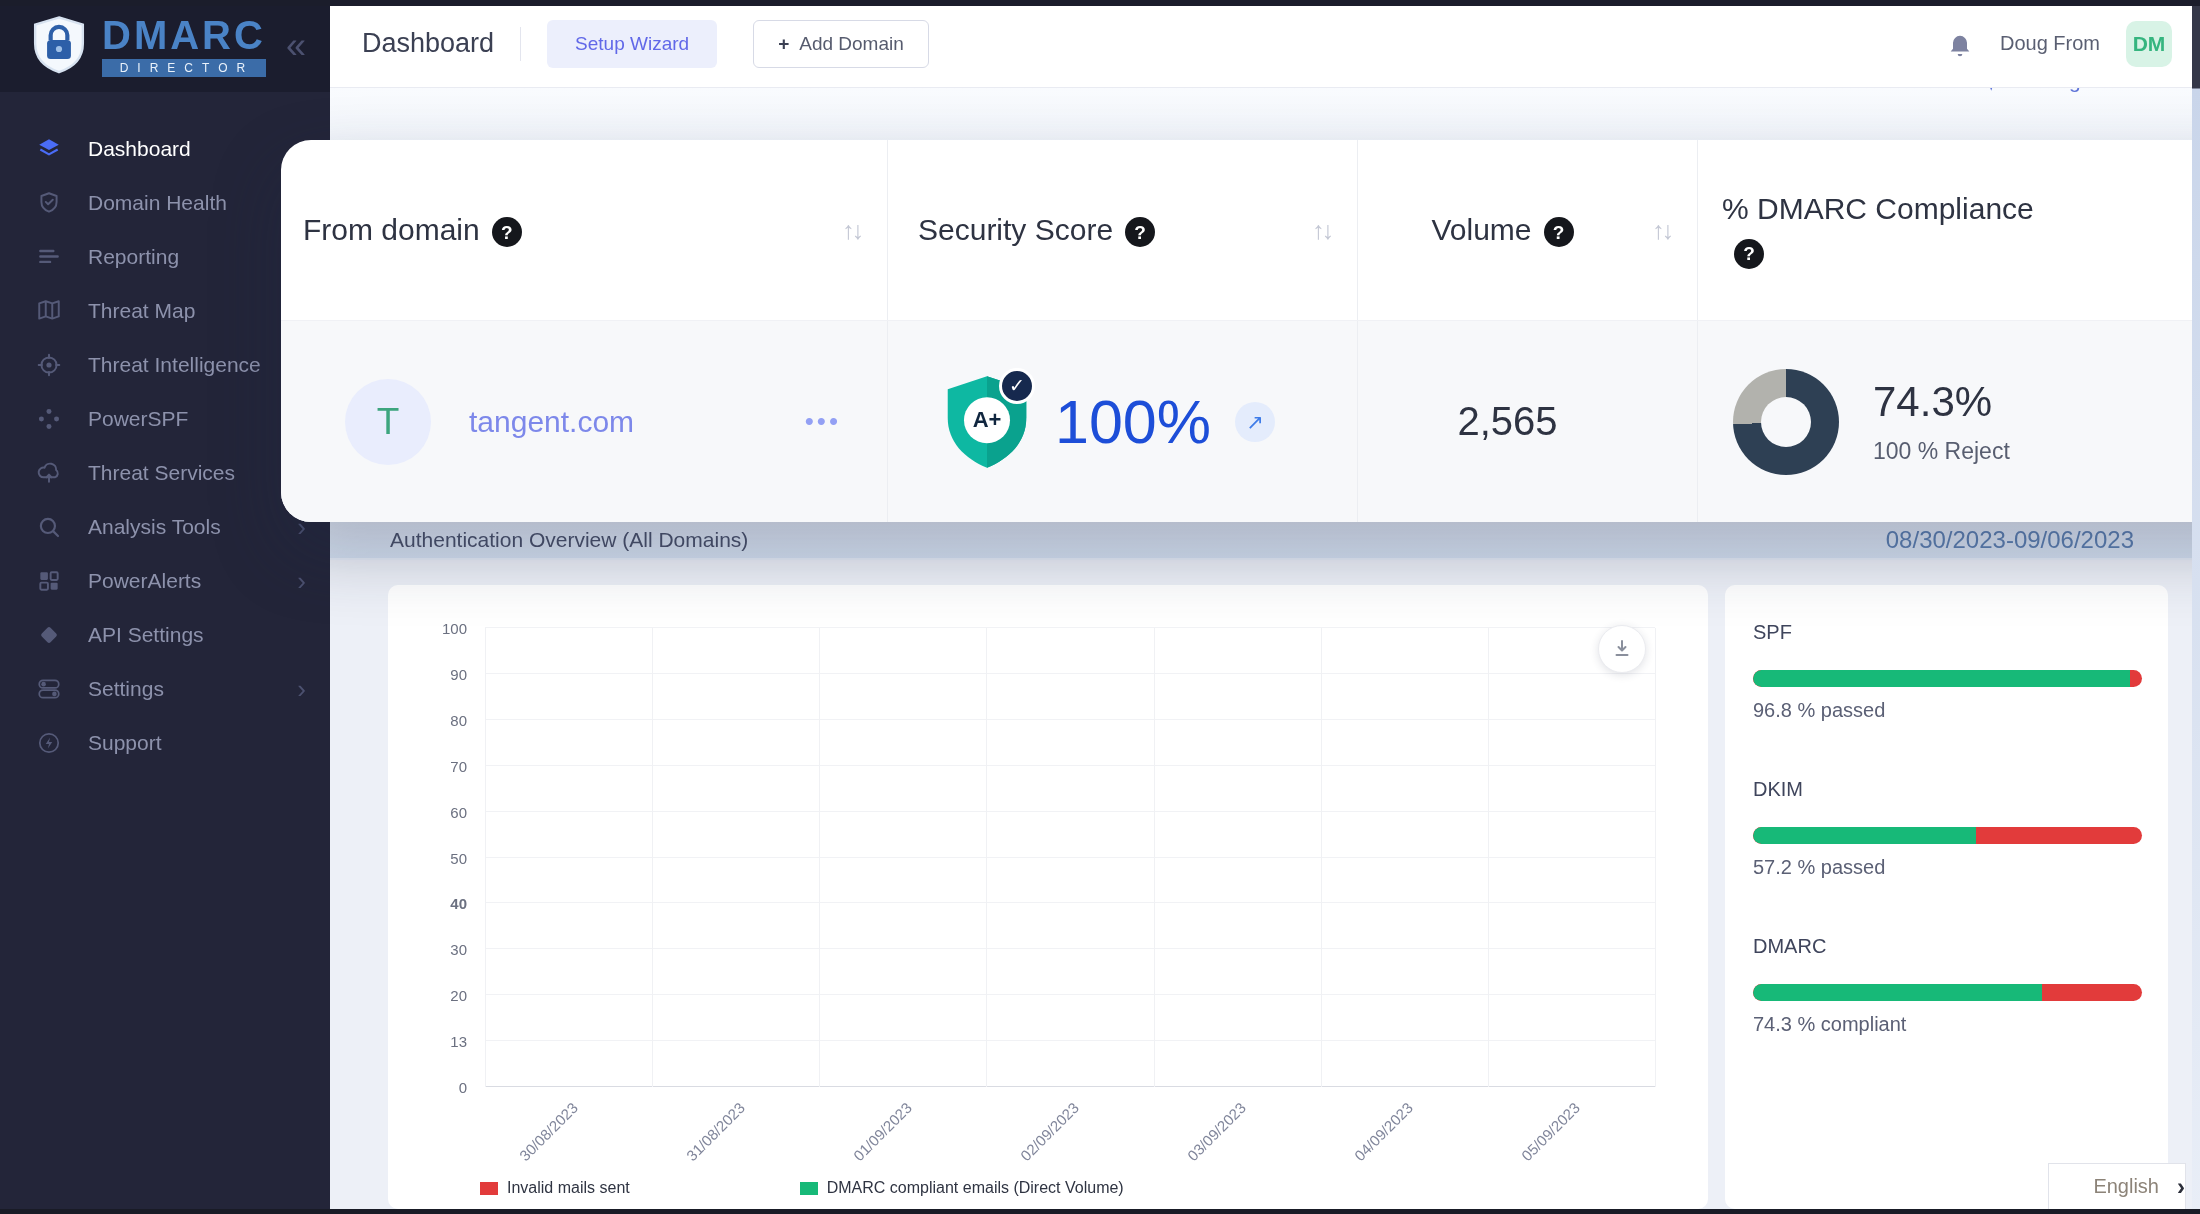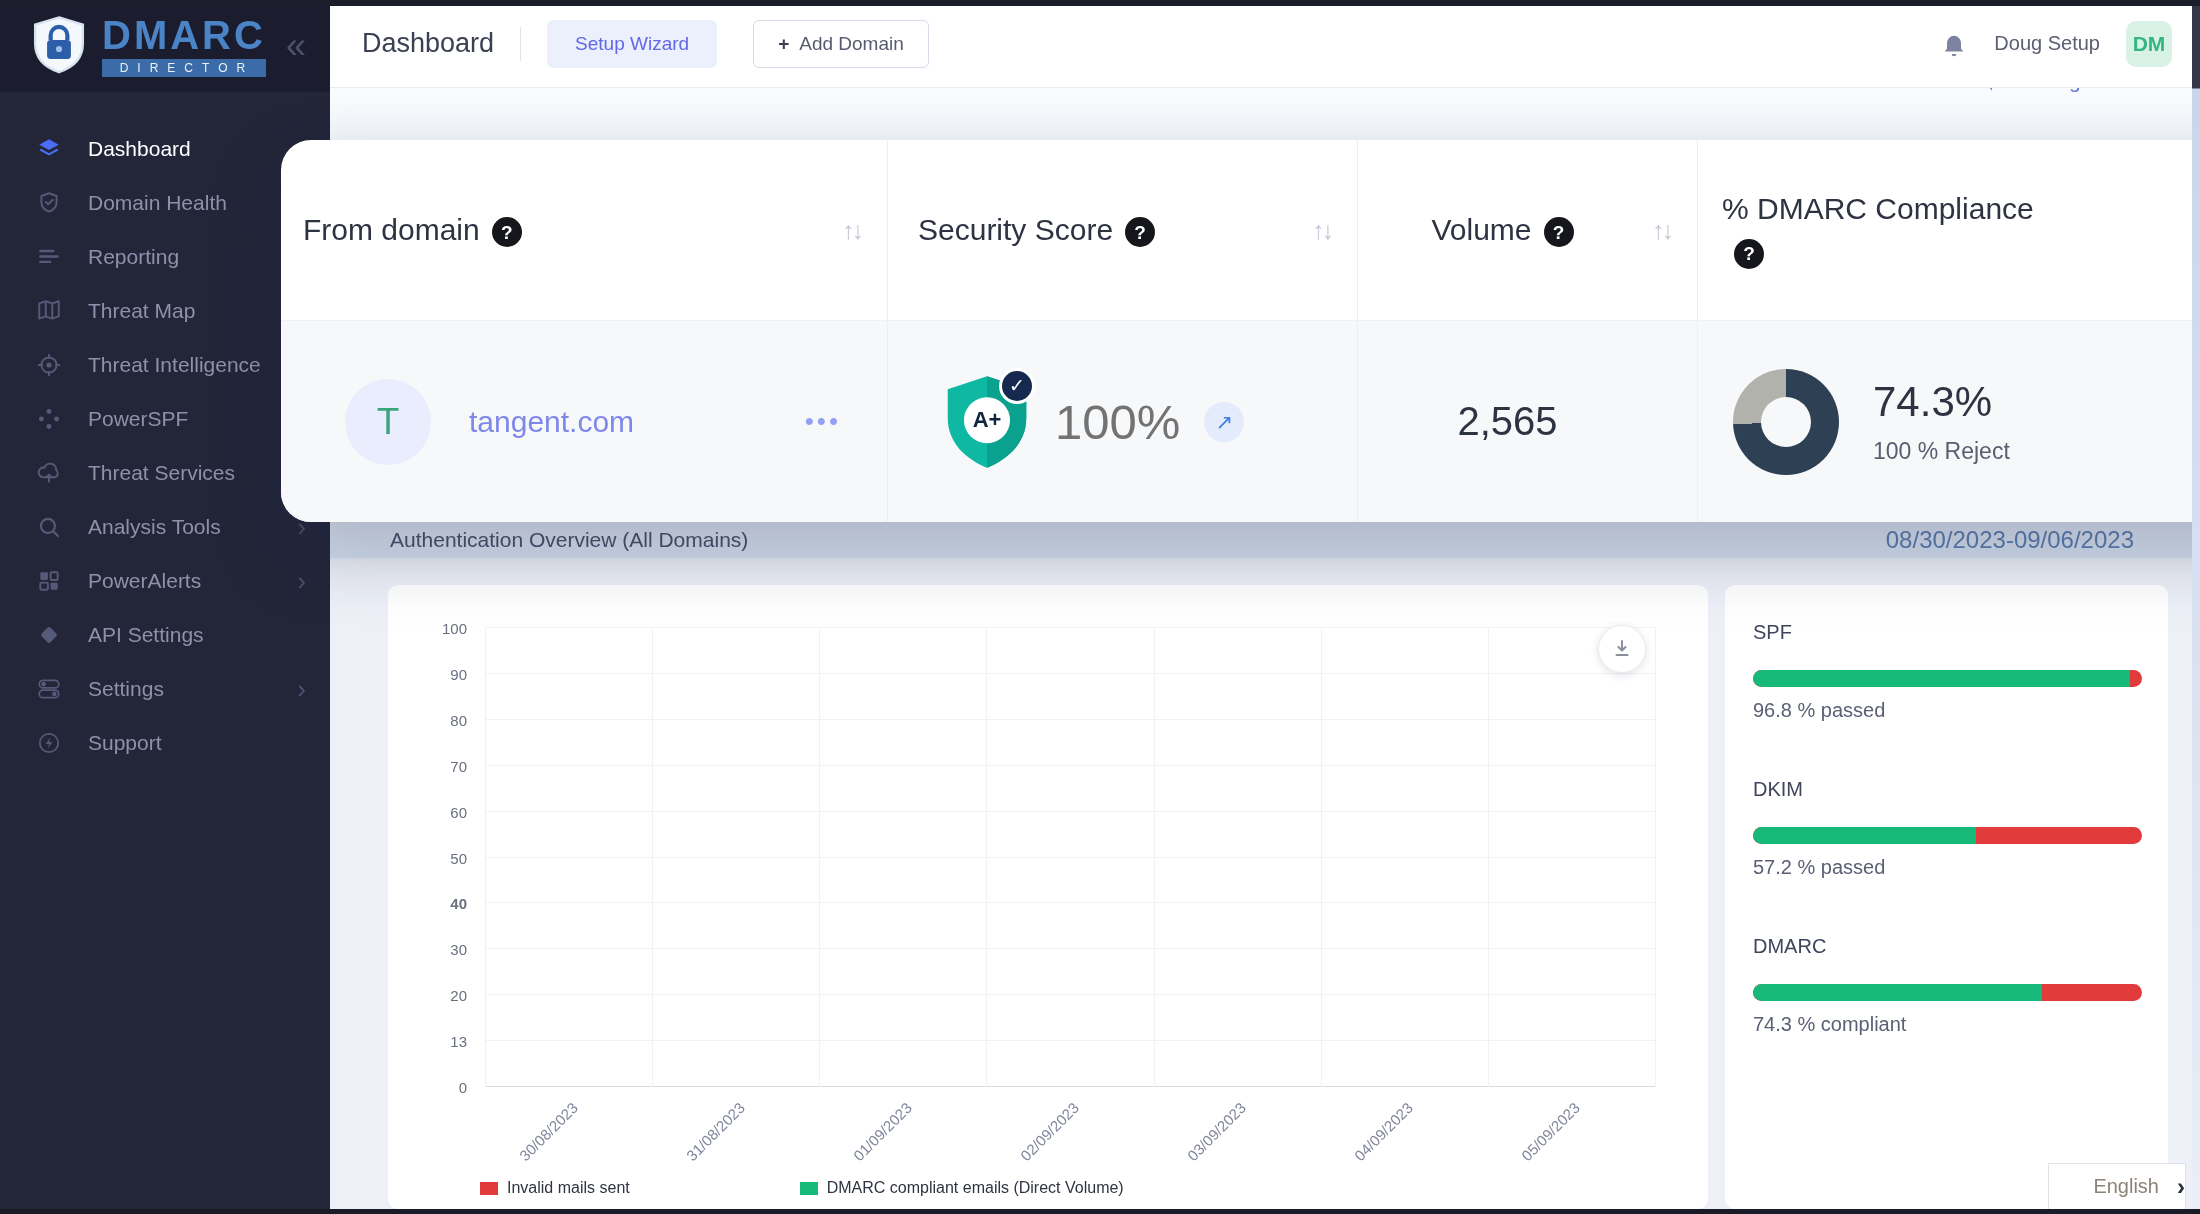--- a/index.html
+++ b/index.html
@@ -108,21 +108,21 @@
     display:flex; align-items:center; justify-content:center; flex:none; }
   .drow-domain { margin-left:38px; color:#7d88ea; font-size:30px; cursor:pointer; }
   .drow-dots { margin-left:auto; margin-right:46px; color:#93a0f4; font-size:26px; letter-spacing:3px; cursor:pointer; }
   .rcell.c2 { padding-left:55px; gap:24px; }
   .shield-wrap { position:relative; width:88px; height:96px; flex:none; }
   .shield-wrap > svg { width:88px; height:96px; display:block; }
   .grade-circle { position:absolute; left:50%; top:50%; transform:translate(-50%,-54%); width:46px; height:46px; border-radius:50%;
     background:#fff; color:#10263f; font-weight:bold; font-size:22px; display:flex; align-items:center; justify-content:center; }
   .check-badge { position:absolute; right:-4px; top:-6px; width:36px; height:36px; border-radius:50%; background:#16294e; color:#fff;
     font-size:19px; display:flex; align-items:center; justify-content:center; border:3px solid #fff; }
-  .score-val { font-size:49px; color:#737373; }
+  .score-val { font-size:61px; color:#1d4ed8; }
   .trend-btn { width:40px; height:40px; border-radius:50%; background:#e4ecfc; color:#3f7ce8; font-size:21px;
     display:flex; align-items:center; justify-content:center; cursor:pointer; }
   .rcell.c3 { justify-content:center; font-size:40px; color:#2e3342; padding-right:40px; }
   .rcell.c4 { padding-left:35px; gap:34px; }
   .donut { width:106px; height:106px; border-radius:50%; position:relative; flex:none; }
   .donut::after { content:""; position:absolute; inset:28px; border-radius:50%; background:#f7f8fa; }
   .comp-pct { font-size:42px; color:#2e3342; }
   .comp-note { font-size:23px; color:#585e70; margin-top:12px; }
 </style>
 </head>
@@ -267,21 +267,21 @@
 <header class="topbar">
   <span class="page-title">Dashboard</span>
   <span class="tdiv"></span>
   <button class="btn-wizard">Setup Wizard</button>
   <button class="btn-add"><span class="plus">+</span><span>Add Domain</span></button>
   <div class="top-right">
     <svg class="bell" viewBox="0 0 24 24">
       <path d="M18 16v-5a6 6 0 1 0-12 0v5l-2 2.5h16Z" fill="currentColor"></path>
       <path d="M10 20.5a2 2 0 0 0 4 0Z" fill="currentColor"></path>
     </svg>
-    <span class="user-name">Doug Setup</span>
+    <span class="user-name">Doug From</span>
     <div class="avatar">DM</div>
   </div>
 </header>
 
 <main class="content">
   <div class="band-gradient"></div>
 
   <div class="under-domains">
     <svg viewBox="0 0 24 24">
       <rect x="4" y="10" width="3.6" height="9" rx="1" fill="#4a6cf7"></rect>

